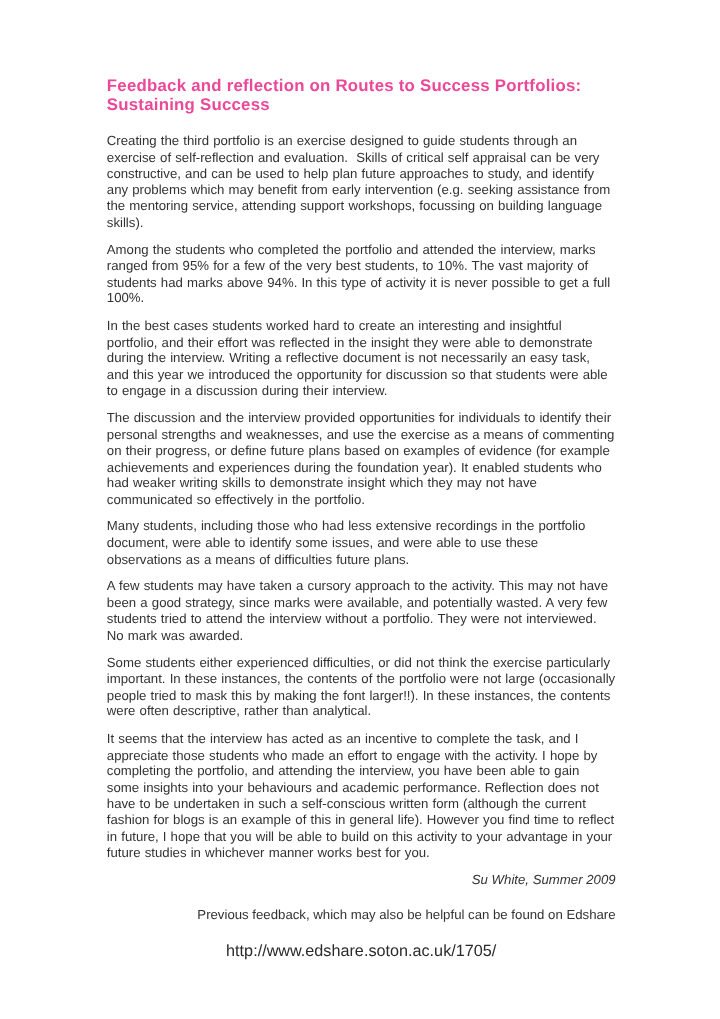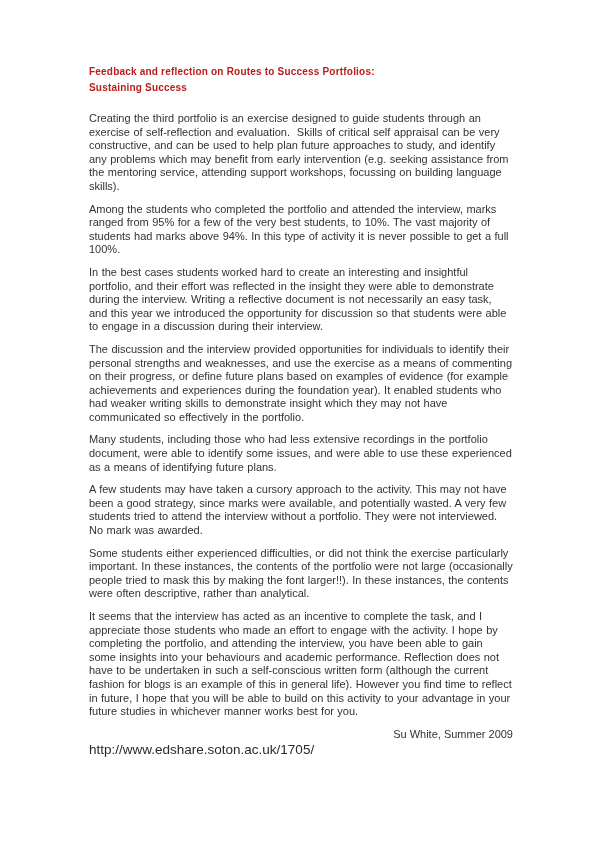--- a/index.html
+++ b/index.html
@@ -16,72 +16,74 @@
     overflow: hidden;
   }
   .content {
     position: absolute;
     left: 89px;
     top: 64px;
     width: 424px;
     color: #323232;
   }
   .doc-title {
-    font-size: 10px;
+    font-size: 14px;
     font-weight: bold;
     line-height: 15.5px;
-    color: #b91c1c;
+    color: #ec4899;
     white-space: pre-line;
     letter-spacing: 0.2px;
     margin-bottom: 17px;
   }
   .para {
     font-size: 11px;
     line-height: 13.6px;
     margin-bottom: 9px;
     white-space: pre-wrap;
     word-spacing: 0.4px;
   }
   .signature {
     font-size: 11px;
     line-height: 13.6px;
     text-align: right;
     margin-top: 5px;
+    font-style: italic;
   }
   .footer-note {
     font-size: 11px;
     line-height: 13.6px;
     text-align: right;
     margin-top: 16px;
   }
   .footer-url {
     font-size: 13.5px;
     line-height: 15px;
-    text-align: left;
-    margin-top: 1px;
+    text-align: center;
+    margin-top: 14px;
     color: #2a2a2a;
   }
 </style>
 </head>
 <body>
 
 <div class="page">
   <div class="content">
 
     <h1 class="doc-title">Feedback and reflection on Routes to Success Portfolios:
 Sustaining Success</h1>
 
     <p class="para">Creating the third portfolio is an exercise designed to guide students through an exercise of self-reflection and evaluation.  Skills of critical self appraisal can be very constructive, and can be used to help plan future approaches to study, and identify any problems which may benefit from early intervention (e.g. seeking assistance from the mentoring service, attending support workshops, focussing on building language skills).</p>
     <p class="para">Among the students who completed the portfolio and attended the interview, marks ranged from 95% for a few of the very best students, to 10%. The vast majority of students had marks above 94%. In this type of activity it is never possible to get a full 100%.</p>
     <p class="para">In the best cases students worked hard to create an interesting and insightful portfolio, and their effort was reflected in the insight they were able to demonstrate during the interview. Writing a reflective document is not necessarily an easy task, and this year we introduced the opportunity for discussion so that students were able to engage in a discussion during their interview.</p>
     <p class="para">The discussion and the interview provided opportunities for individuals to identify their personal strengths and weaknesses, and use the exercise as a means of commenting on their progress, or define future plans based on examples of evidence (for example achievements and experiences during the foundation year). It enabled students who had weaker writing skills to demonstrate insight which they may not have communicated so effectively in the portfolio.</p>
-    <p class="para">Many students, including those who had less extensive recordings in the portfolio document, were able to identify some issues, and were able to use these experienced as a means of identifying future plans.</p>
+    <p class="para">Many students, including those who had less extensive recordings in the portfolio document, were able to identify some issues, and were able to use these observations as a means of difficulties future plans.</p>
     <p class="para">A few students may have taken a cursory approach to the activity. This may not have been a good strategy, since marks were available, and potentially wasted. A very few students tried to attend the interview without a portfolio. They were not interviewed. No mark was awarded.</p>
     <p class="para">Some students either experienced difficulties, or did not think the exercise particularly important. In these instances, the contents of the portfolio were not large (occasionally people tried to mask this by making the font larger!!). In these instances, the contents were often descriptive, rather than analytical.</p>
     <p class="para">It seems that the interview has acted as an incentive to complete the task, and I appreciate those students who made an effort to engage with the activity. I hope by completing the portfolio, and attending the interview, you have been able to gain some insights into your behaviours and academic performance. Reflection does not have to be undertaken in such a self-conscious written form (although the current fashion for blogs is an example of this in general life). However you find time to reflect in future, I hope that you will be able to build on this activity to your advantage in your future studies in whichever manner works best for you.</p>
 
     <div class="signature">Su White, Summer 2009</div>
 
+    <div class="footer-note">Previous feedback, which may also be helpful can be found on Edshare</div>
 
     <div class="footer-url">http://www.edshare.soton.ac.uk/1705/</div>
 
   </div>
 </div>
 
 </body></html>

